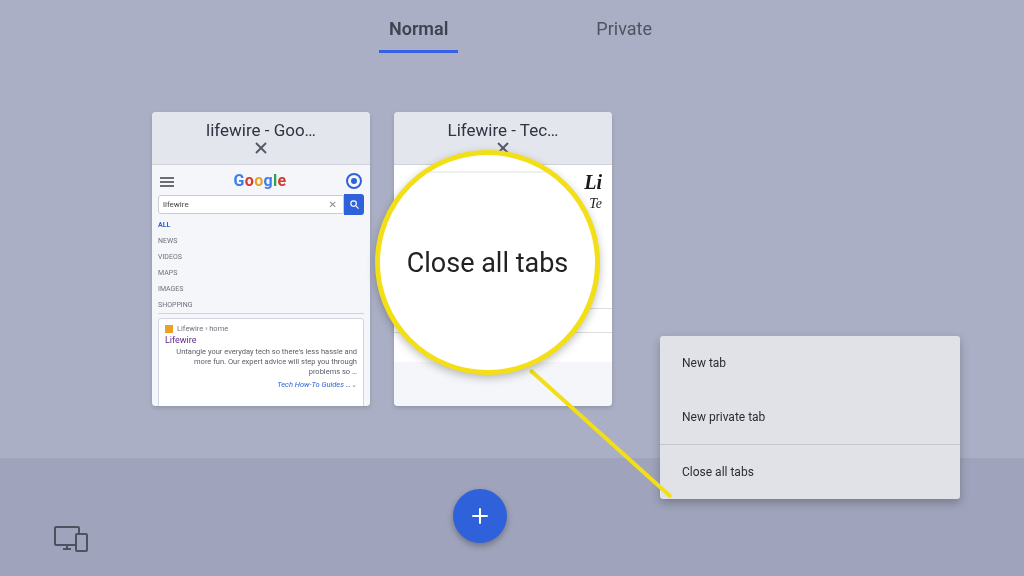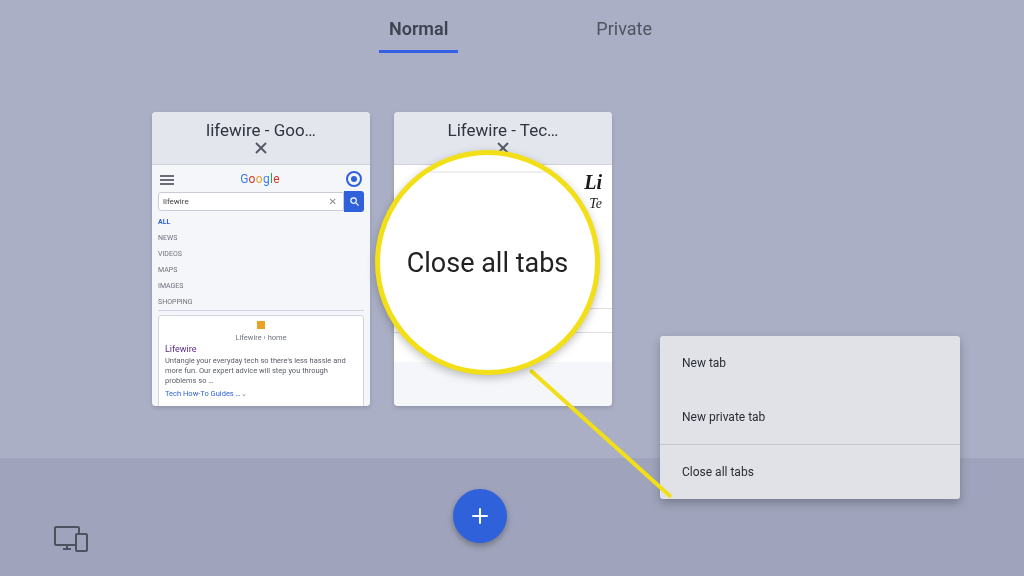--- a/index.html
+++ b/index.html
@@ -74,37 +74,37 @@
     height: 100%;
     padding: 4px 6px 6px 6px;
     font-size: 8px;
     color: #3a3d46;
   }
 
   
   .gbar { display: flex; align-items: center; justify-content: space-between; padding: 2px 2px 4px 2px; }
   .burger { width:14px; height:12px; display:inline-block; }
   .burger span{ display:block; height:2px; background:#6a6d77; margin:2px 0; }
-  .google-logo { font-weight:400; font-size:12px; letter-spacing:0.3px; }
+  .google-logo { font-weight:700; font-size:16px; letter-spacing:0.3px; }
   .g-b{ color:#3b7ded;} .g-r{ color:#d23a2e;} .g-y{ color:#e9a12a;} .g-g{ color:#2fa24d;}
   .profile-dot{ width:16px;height:16px;border-radius:50%;border:2px solid #2f62da; display:flex;align-items:center;justify-content:center;}
   .profile-dot::after{content:"";width:6px;height:6px;border-radius:50%;background:#2f62da;}
   .search-row { display:flex; align-items:center; gap:0; margin-bottom:4px;}
   .search-box { flex:1; display:flex; align-items:center; border:1px solid #c7ccd8; border-radius:3px 0 0 3px; padding:3px 4px; background:#fff;}
   .search-text { flex:1; font-size:8px; color:#444; }
   .search-clear{ font-size:10px; color:#888; padding:0 2px; }
   .search-btn { width:20px; height:21px; background:#2f62da; border-radius:0 3px 3px 0; display:flex; align-items:center; justify-content:center;}
   .nav-row { display:flex; gap:8px; font-size:7px; color:#6d717b; padding:2px 0 4px 0; border-bottom:1px solid #d0d3dd;flex-direction:column;}
   .nav-row .active{ color:#2f62da; font-weight:700;}
   .result-card { background:#fff; border:1px solid #d2d5df; border-radius:3px; padding:5px 6px; margin-top:4px; font-size:7.5px;}
-  .src-line{ display:flex; align-items:center; gap:4px; color:#6e737d;flex-direction:column; }
+  .src-line{ display:flex; align-items:center; gap:4px; color:#6e737d; }
   .src-dot{ width:8px;height:8px;background:#e9a12a; display:inline-block; }
   .res-title{ color:#5a2a87; font-size:9px; margin:2px 0; }
-  .res-desc{ color:#5a5e68; line-height:1.3; }
-  .res-link{ color:#2f62da; display:flex; justify-content:flex-start; align-items:center; margin-top:4px;}
+  .res-desc{ color:#5a5e68; line-height:1.3;text-align:right; }
+  .res-link{ color:#2f62da; display:flex; justify-content:flex-end; align-items:center; margin-top:4px;font-style:italic;}
   .chev{ color:#8a8e99; }
 
   
   .lw-top { background:#fff; padding:6px; font-family: Georgia, serif; }
   .lw-logo { font-size:20px; font-style:italic; font-weight:700; color:#1a1a1a;}
   .lw-sub { font-size:14px; font-style:italic; color:#1a1a1a; margin-top:2px;}
   .lw-phone { margin:6px auto 4px; width:60px; height:80px; border:2px solid #222;border-radius:8px; transform:rotate(-12deg); position:relative; background:#f3f4f8;}
   .lw-phone::before{content:"";position:absolute;inset:6px;border:1px solid #888;}
   .lw-phone .crack{position:absolute;inset:0;}
   .lw-tabs { display:flex; text-align:center; font-weight:700; font-size:10px; background:#fff;}

